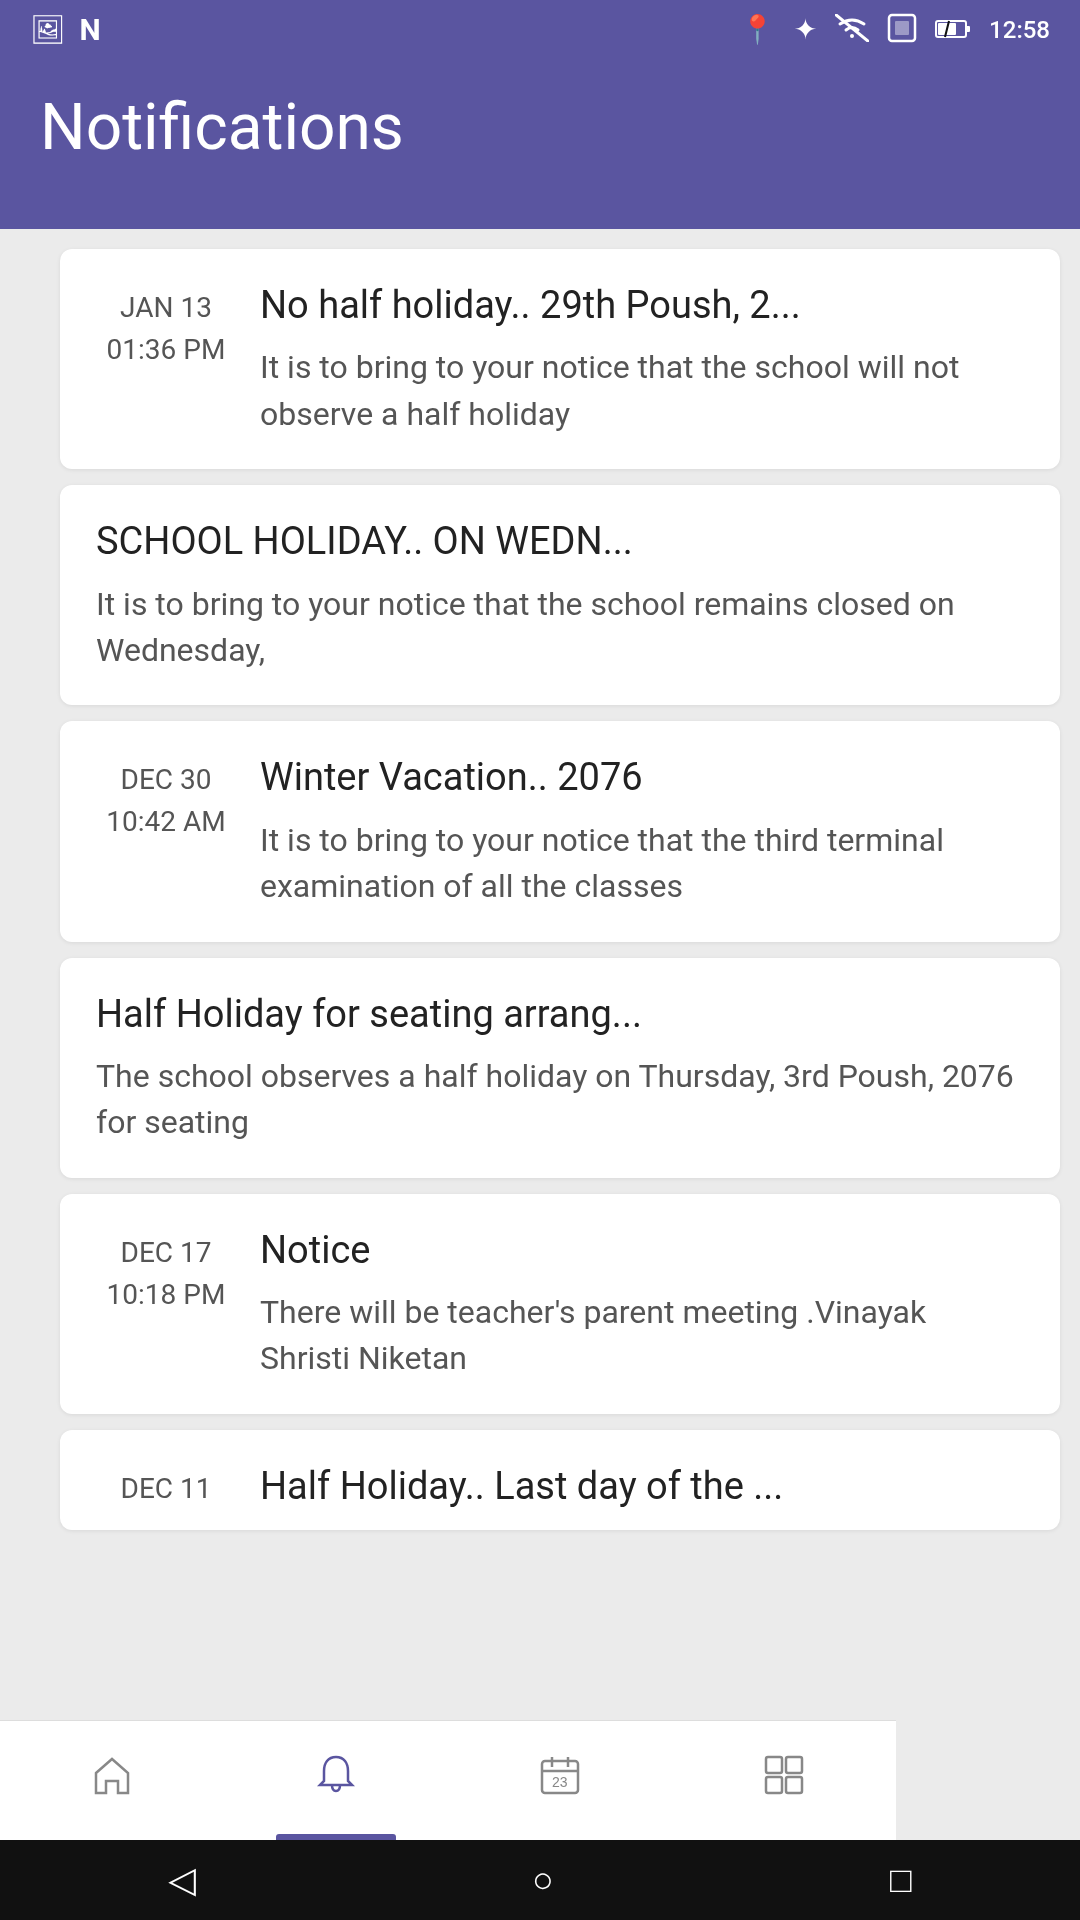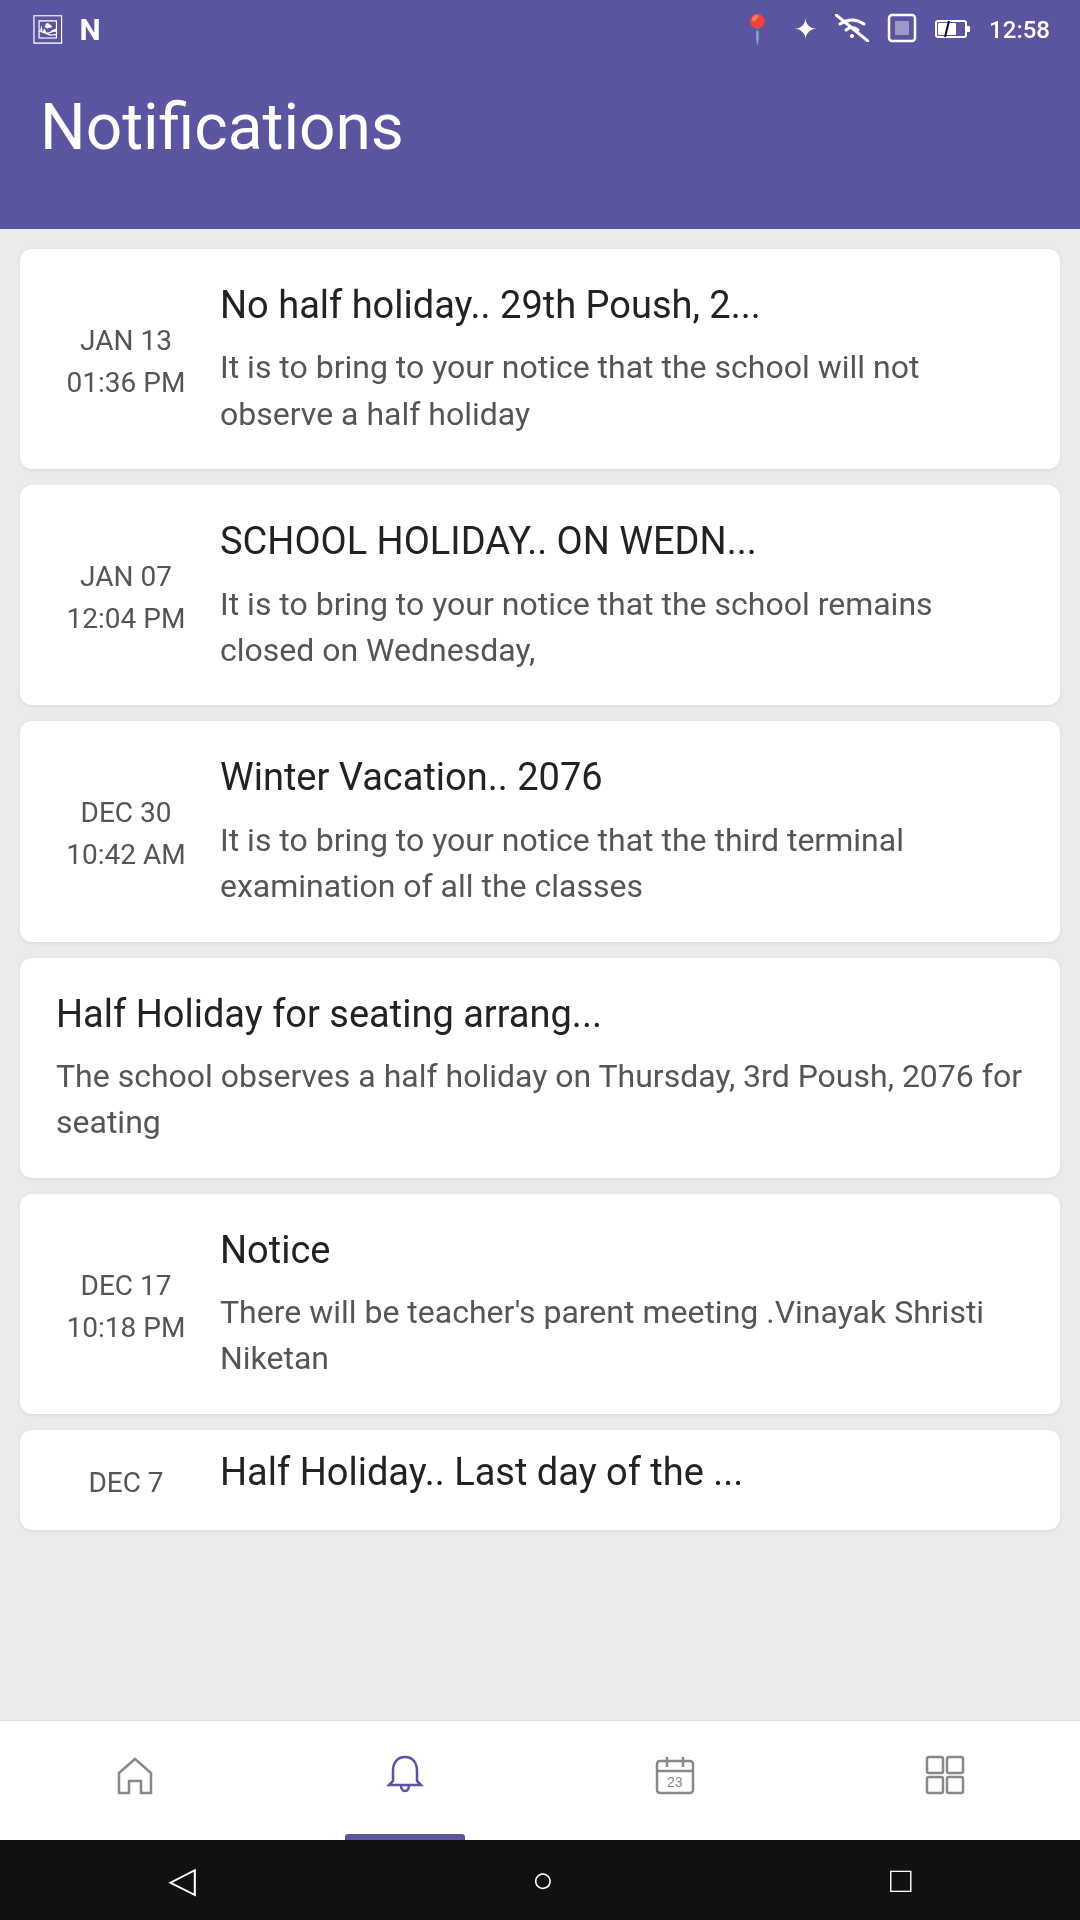--- a/index.html
+++ b/index.html
@@ -60,23 +60,24 @@
       gap: 16px;
       background: #ebebeb;
     }
 
     .notification-card {
       background: white;
       border-radius: 12px;
       padding: 32px 36px;
       display: flex;
       flex-direction: row;
-      align-items: center;
+      align-items: flex-start;
       gap: 24px;
       box-shadow: 0 1px 4px rgba(0,0,0,0.08);
+      margin-left: 40px;
     }
 
     .notification-date {
       min-width: 140px;
       display: flex;
       flex-direction: column;
       align-items: center;
       color: #555;
       font-size: 28px;
       line-height: 1.5;
@@ -99,21 +100,21 @@
       font-size: 32px;
       color: #555;
       line-height: 1.45;
     }
 
     
     .bottom-nav {
       position: fixed;
       bottom: 80px;
       left: 0;
-      width: 1080px;
+      width: 896px;
       height: 120px;
       background: white;
       display: flex;
       align-items: center;
       justify-content: space-around;
       border-top: 1px solid #ddd;
     }
 
     .nav-item {
       display: flex;
@@ -223,24 +224,20 @@
       <span>JAN 13</span>
       <span>01:36 PM</span>
     </div>
     <div class="notification-content">
       <div class="notification-title">No half holiday.. 29th Poush, 2...</div>
       <div class="notification-body">It is to bring to your notice that the school will not observe a half holiday</div>
     </div>
   </div>
 
   <div class="notification-card">
-    <div class="notification-date">
-      <span>JAN 07</span>
-      <span>12:04 PM</span>
-    </div>
     <div class="notification-content">
       <div class="notification-title">SCHOOL HOLIDAY.. ON WEDN...</div>
       <div class="notification-body">It is to bring to your notice that the school remains closed on Wednesday,</div>
     </div>
   </div>
 
   <div class="notification-card">
     <div class="notification-date">
       <span>DEC 30</span>
       <span>10:42 AM</span>
@@ -264,21 +261,21 @@
       <span>10:18 PM</span>
     </div>
     <div class="notification-content">
       <div class="notification-title">Notice</div>
       <div class="notification-body">There will be teacher's  parent meeting .Vinayak Shristi Niketan</div>
     </div>
   </div>
 
   <div class="notification-card partial">
     <div class="notification-date">
-      <span>DEC 7</span>
+      <span>DEC 11</span>
     </div>
     <div class="notification-content">
       <div class="notification-title">Half Holiday.. Last day of the ...</div>
     </div>
   </div>
 
 </div>
 
 <div class="bottom-nav">
 

